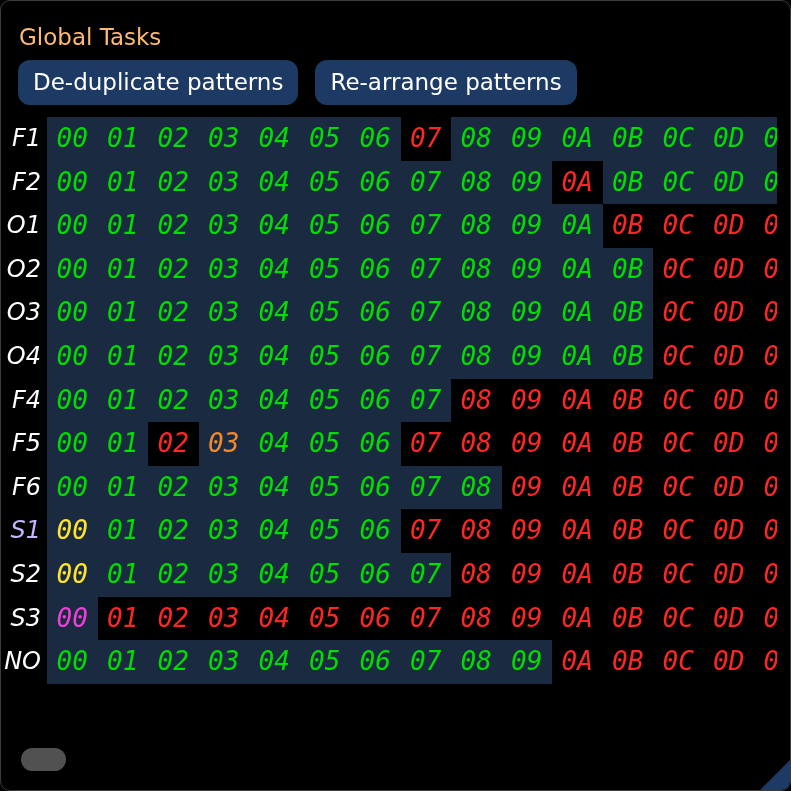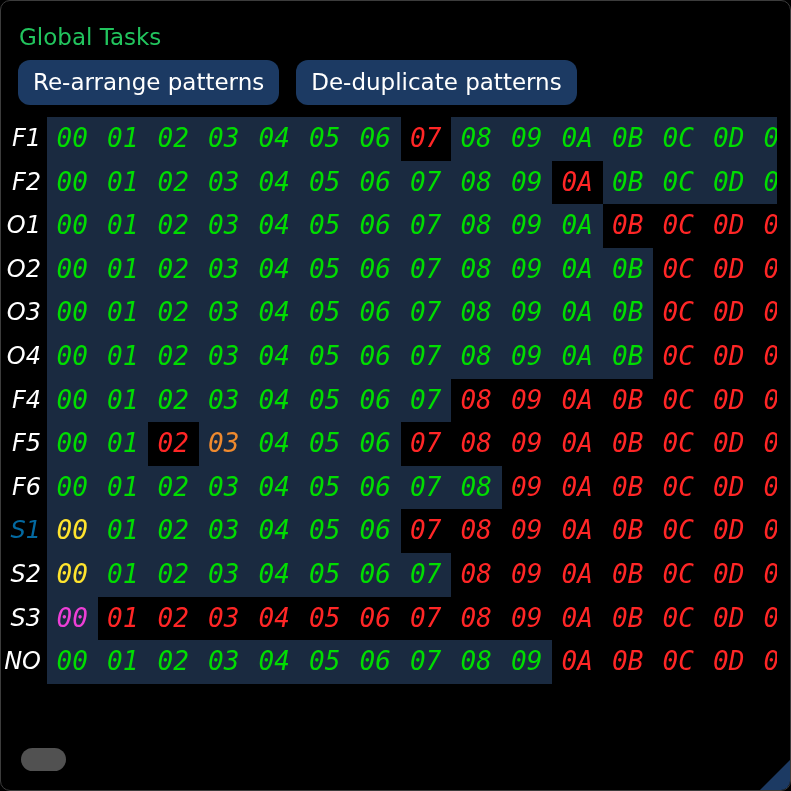--- a/index.html
+++ b/index.html
@@ -8,21 +8,21 @@
     background:#000; border:1px solid #3c3c3c; border-radius:10px; overflow:hidden;
     font-family:"DejaVu Sans", sans-serif;
   }
   .titlebar {
     height:48px; background:#1c3a63; display:flex; align-items:center;
     padding:0 16px; gap:15px;
   }
   .collapse { display:flex; align-items:center; }
   .title { color:#ffffff; font-size:24px; }
   .close { margin-left:auto; display:flex; align-items:center; cursor:default; }
-  .heading { color:#22c55e; font-size:23px; line-height:30px; margin:21px 7px 0 18px; }
+  .heading { color:#fdba74; font-size:23px; line-height:30px; margin:21px 7px 0 18px; }
   .btnrow { display:flex; gap:17px; margin:8px 0 0 17px; }
   .btn {
     background:#1c3a63; color:#ffffff; font-size:23px; border:none;
     border-radius:12px; height:45px; padding:0 15px; font-family:inherit;
     line-height:45px;
   }
   .grid { margin-top:12px; }
   .row { display:flex; height:43.6px;font-style:italic; }
   .rlabel {
     flex:0 0 46px; width:46px; box-sizing:border-box; padding-right:6px;
@@ -43,22 +43,22 @@
   }
 </style>
 </head>
 <body>
 
 <div class="window">
 
   <div class="heading">Global Tasks</div>
 
   <div class="btnrow">
+    <button class="btn">De-duplicate patterns</button>
     <button class="btn">Re-arrange patterns</button>
-    <button class="btn">De-duplicate patterns</button>
   </div>
 
   <div class="grid" id="grid">
       <div class="row">
         <div class="rlabel" style="color: rgb(255, 255, 255);">F1</div>
         <div class="cells">
           <div class="cell" style="color: rgb(0, 221, 0); background: rgb(26, 42, 64);">00</div>
           <div class="cell" style="color: rgb(0, 221, 0); background: rgb(26, 42, 64);">01</div>
           <div class="cell" style="color: rgb(0, 221, 0); background: rgb(26, 42, 64);">02</div>
           <div class="cell" style="color: rgb(0, 221, 0); background: rgb(26, 42, 64);">03</div>
@@ -229,21 +229,21 @@
           <div class="cell" style="color: rgb(0, 221, 0); background: rgb(26, 42, 64);">08</div>
           <div class="cell" style="color: rgb(255, 38, 38); background: rgb(0, 0, 0);">09</div>
           <div class="cell" style="color: rgb(255, 38, 38); background: rgb(0, 0, 0);">0A</div>
           <div class="cell" style="color: rgb(255, 38, 38); background: rgb(0, 0, 0);">0B</div>
           <div class="cell" style="color: rgb(255, 38, 38); background: rgb(0, 0, 0);">0C</div>
           <div class="cell" style="color: rgb(255, 38, 38); background: rgb(0, 0, 0);">0D</div>
           <div class="cell" style="color: rgb(255, 38, 38); background: rgb(0, 0, 0);">0E</div>
         </div>
       </div>
       <div class="row">
-        <div class="rlabel" style="color: #0369a1;">S1</div>
+        <div class="rlabel" style="color: #c4b5fd;">S1</div>
         <div class="cells">
           <div class="cell" style="color: rgb(255, 228, 46); background: rgb(26, 42, 64);">00</div>
           <div class="cell" style="color: rgb(0, 221, 0); background: rgb(26, 42, 64);">01</div>
           <div class="cell" style="color: rgb(0, 221, 0); background: rgb(26, 42, 64);">02</div>
           <div class="cell" style="color: rgb(0, 221, 0); background: rgb(26, 42, 64);">03</div>
           <div class="cell" style="color: rgb(0, 221, 0); background: rgb(26, 42, 64);">04</div>
           <div class="cell" style="color: rgb(0, 221, 0); background: rgb(26, 42, 64);">05</div>
           <div class="cell" style="color: rgb(0, 221, 0); background: rgb(26, 42, 64);">06</div>
           <div class="cell" style="color: rgb(255, 38, 38); background: rgb(0, 0, 0);">07</div>
           <div class="cell" style="color: rgb(255, 38, 38); background: rgb(0, 0, 0);">08</div>

